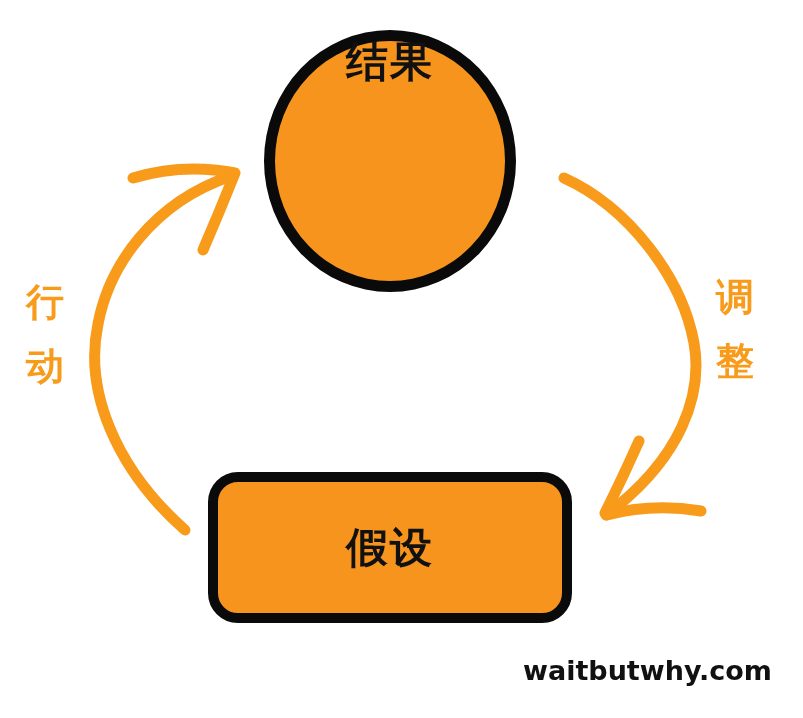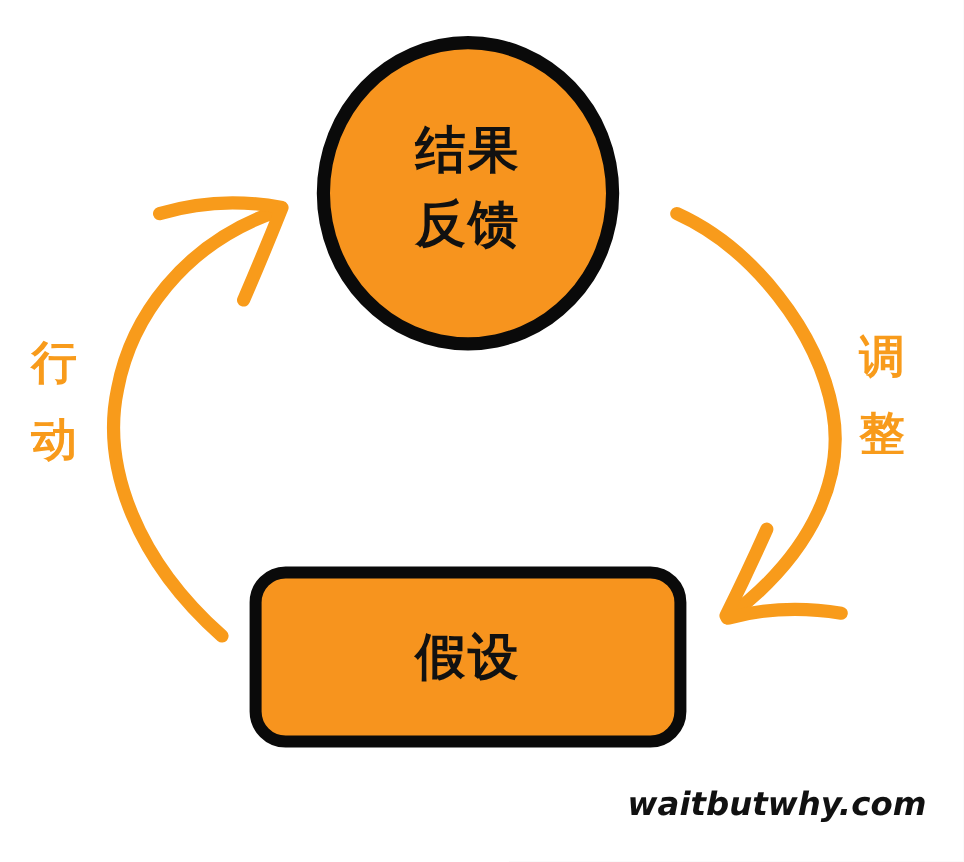--- a/index.html
+++ b/index.html
@@ -40,21 +40,21 @@
     position:absolute;
     left:264px; top:30px;
     width:230px; height:230px;
     box-sizing:content-box;
     background:var(--shape-fill);
     border:11px solid var(--outline);
     border-radius:50%;
     display:flex;
     flex-direction:column;
     align-items:center;
-    justify-content:center;
+    justify-content:space-between;
     gap:20px;
     padding-bottom:10px;
   }
   .rect-node{
     position:absolute;
     left:208px; top:472px;
     width:364px; height:151px;
     box-sizing:border-box;
     background:var(--shape-fill);
     border:10px solid var(--outline);
@@ -87,42 +87,40 @@
   .side-label.left{ left:26px; top:283px; }
   .side-label.right{ left:716px; top:278px; }
   .watermark{
     position:absolute;
     right:31px; top:655px;
     color:var(--watermark);
     font-size:27px;
     font-weight:bold;
     letter-spacing:0px;
     white-space:nowrap;
-    font-style:italic;
   }
 </style>
 </head>
 <body>
 
 <div class="canvas">
 
   <svg class="arrows" viewBox="0 0 803 718" xmlns="http://www.w3.org/2000/svg">
     <g class="arrow">
       <path d="M 185 530 C 115 468, 84 390, 98 324 C 109 266, 152 203, 231 176"></path>
       <path d="M 133 178 Q 183 163 235 173 M 235 173 Q 219 213 203 250"></path>
     </g>
     <g class="arrow">
       <path d="M 564 178 C 628 207, 682 277, 694 343 C 703 394, 682 458, 606 515"></path>
       <path d="M 639 441 Q 622 479 605 513 M 701 511 Q 652 503 607 515"></path>
     </g>
   </svg>
 
   <div class="circle-node">
     <div class="node-line">结果</div>
-    <div class="node-line">反馈</div>
   </div>
 
   <div class="rect-node">
     <div class="node-line">假设</div>
   </div>
 
   <div class="side-label left">
     <span>行</span>
     <span>动</span>
   </div>

